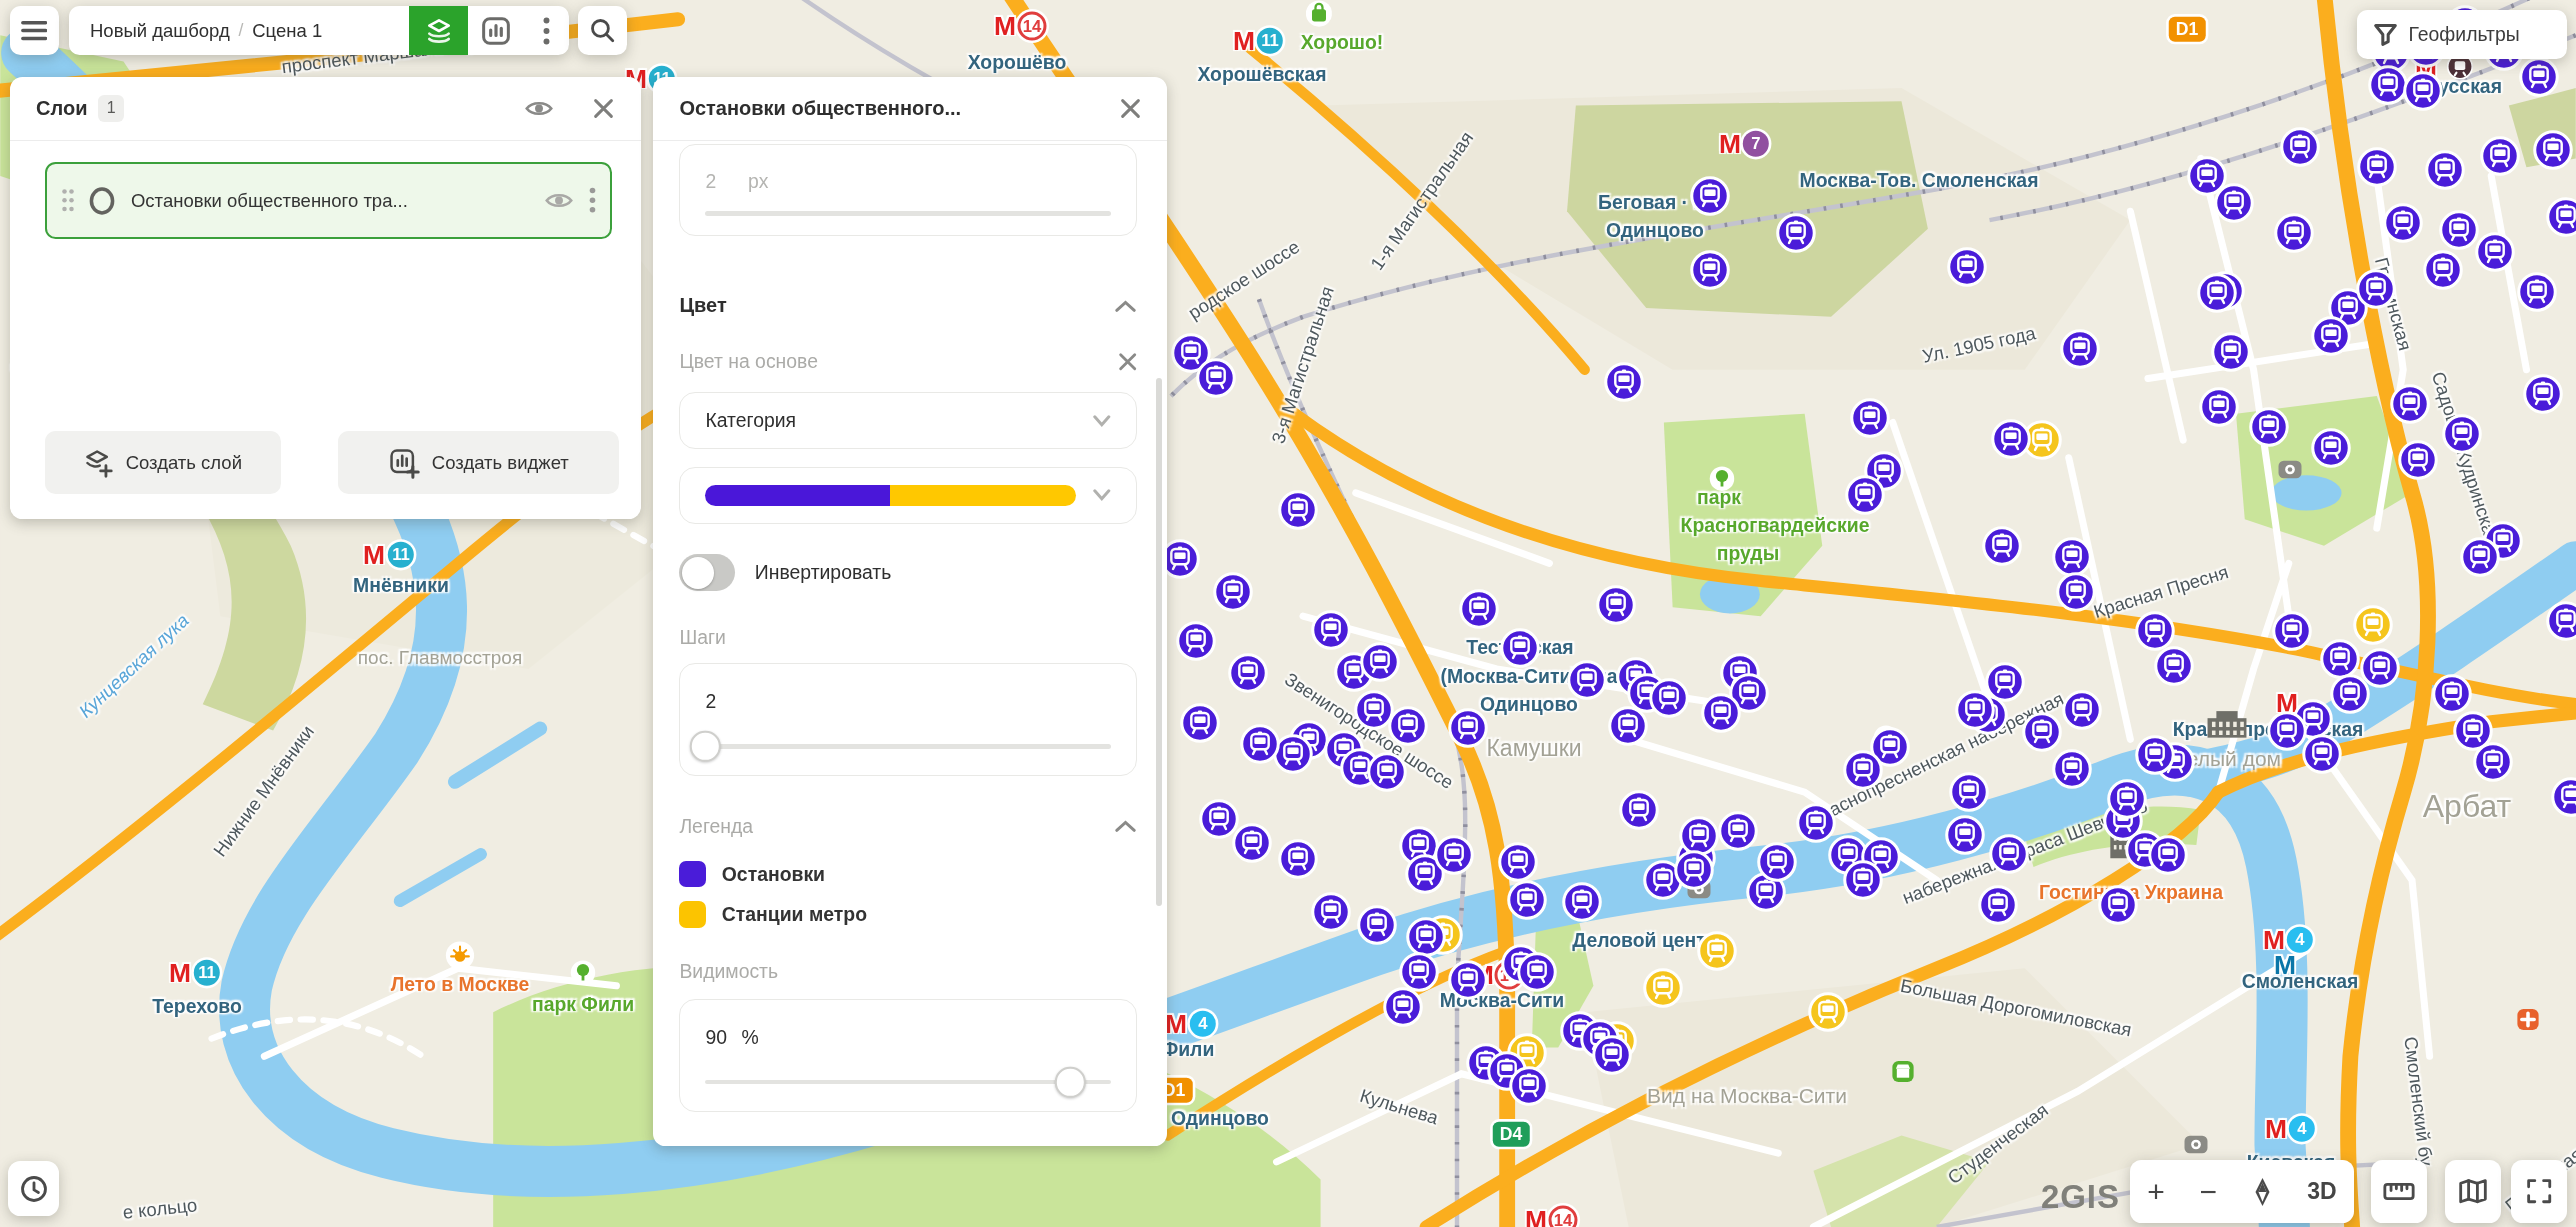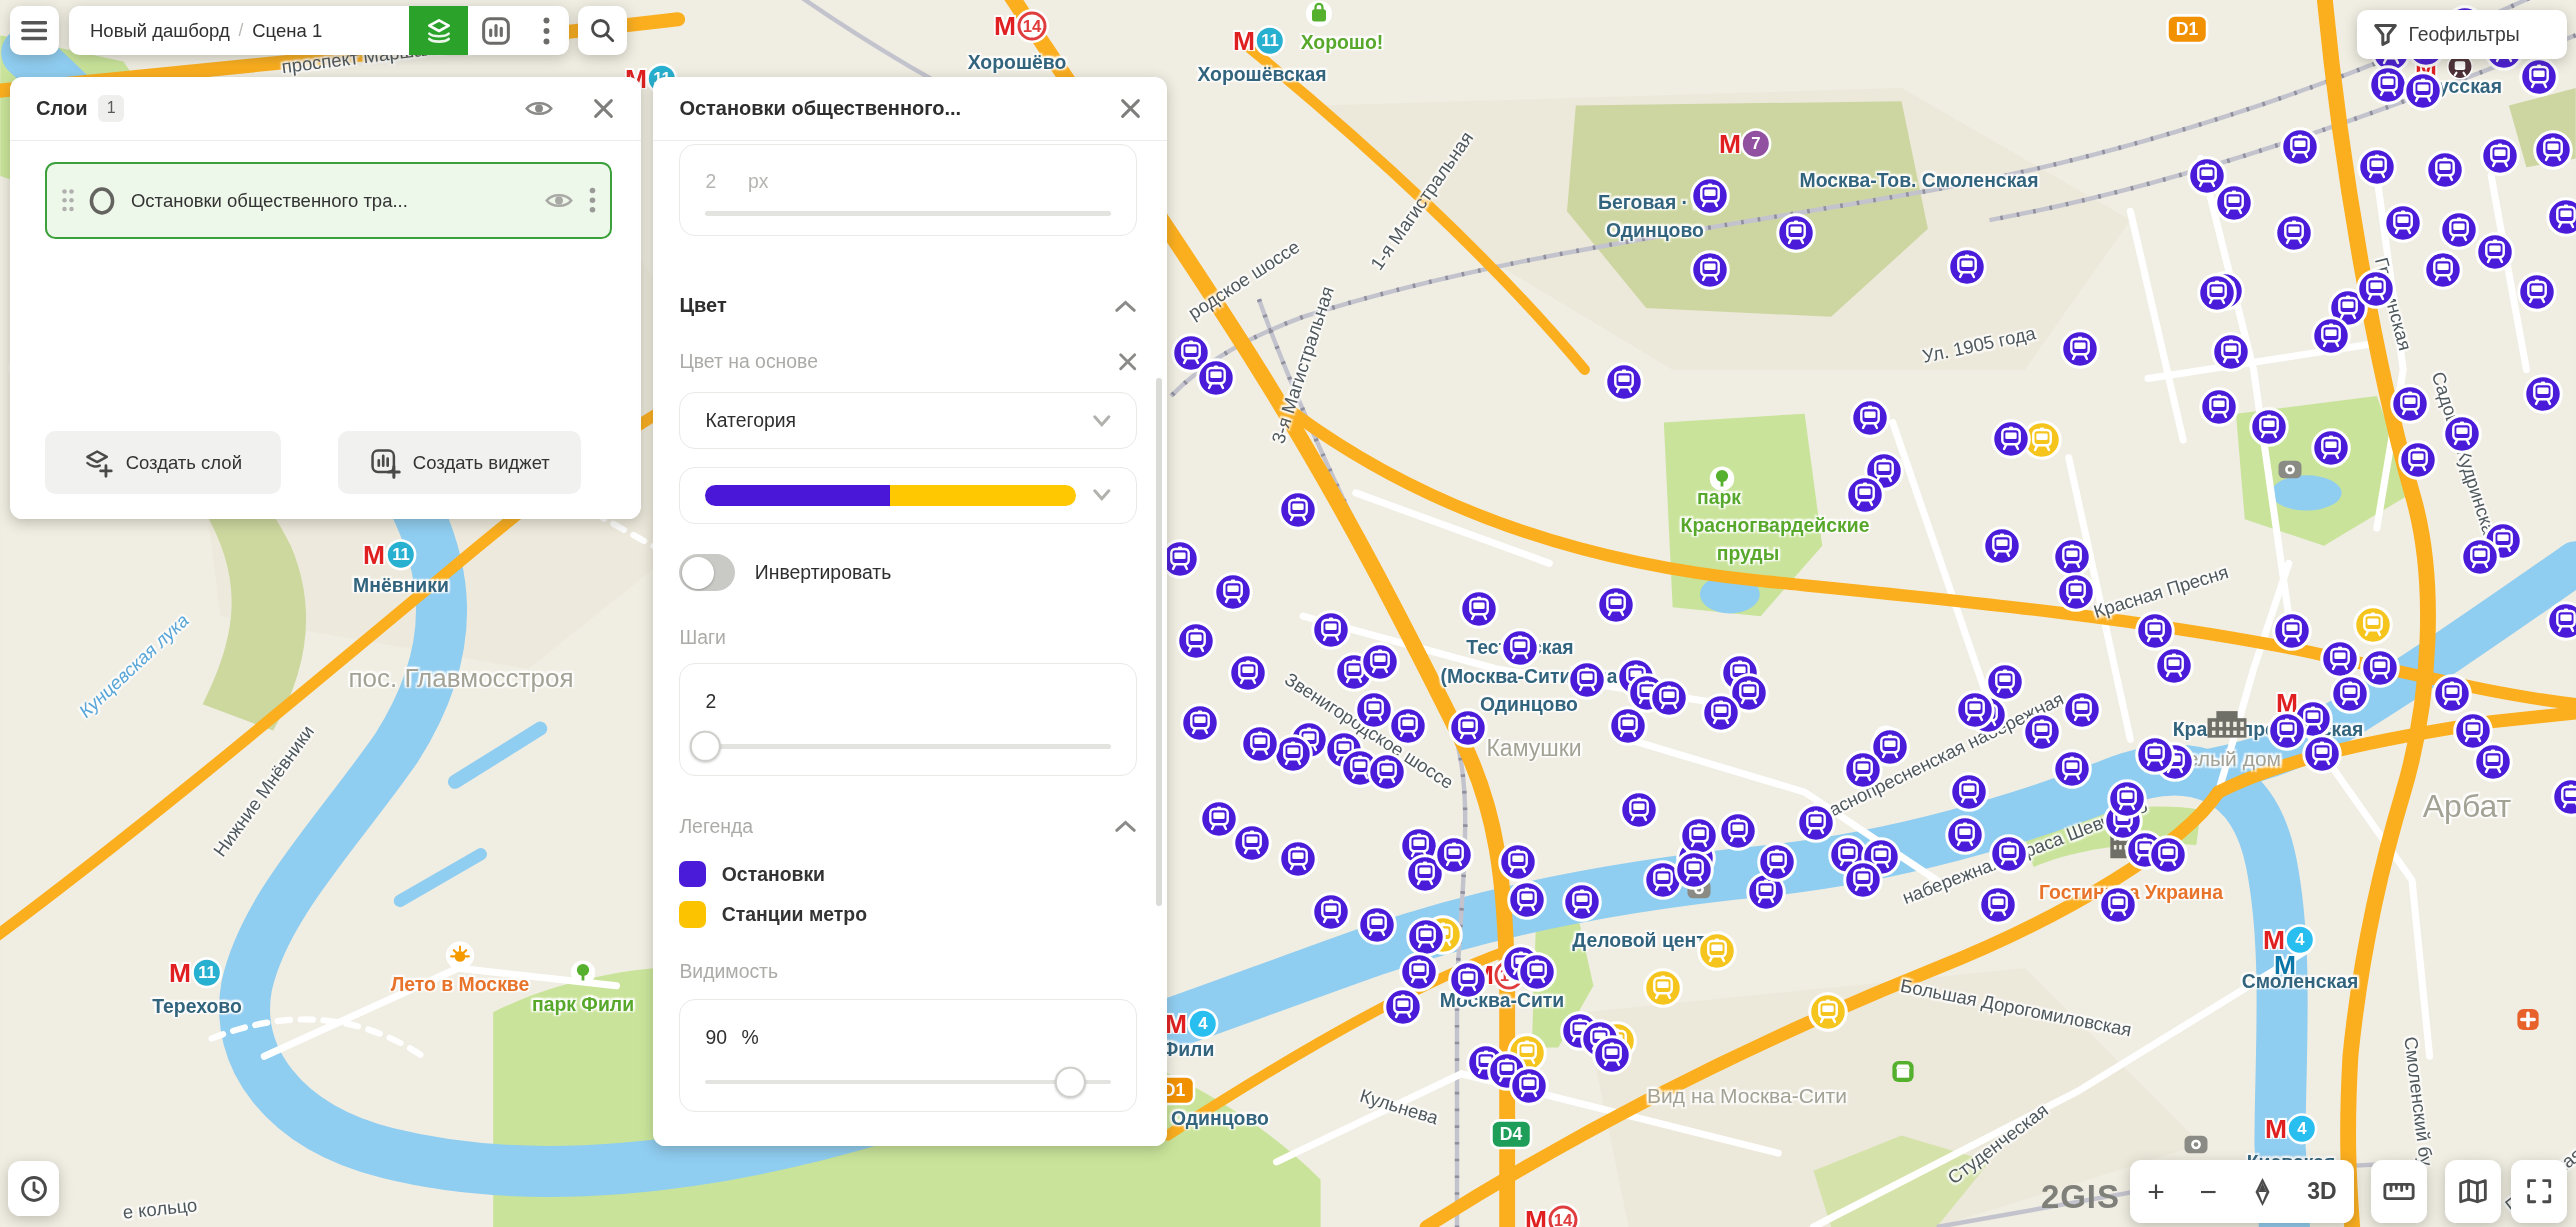--- a/index.html
+++ b/index.html
@@ -174,21 +174,21 @@
       <div class="map-label lbl-street" style="left: 264px; top: 791px; transform: translate(-50%, -50%) rotate(-54deg);">Нижние Мнёвники</div>
       <div class="map-label lbl-street" style="left: 160px; top: 1209px; transform: translate(-50%, -50%) rotate(-6deg);">е кольцо</div>
       <div class="map-label lbl-street" style="left: 2393px; top: 304px; transform: translate(-50%, -50%) rotate(75deg);">Грузинская</div>
       <div class="map-label lbl-street" style="left: 2465px; top: 458px; transform: translate(-50%, -50%) rotate(72deg);">Садовая-Кудринская</div>
       <div class="map-label lbl-street" style="left: 2544px; top: 1180px; transform: translate(-50%, -50%) rotate(-38deg);">Поварская</div>
       <div class="map-label lbl-street" style="left: 1522px; top: 1056px; transform: translate(-50%, -50%) rotate(85deg);">ТТК</div>
       <div class="map-label lbl-river" style="left: 134px; top: 666px; transform: translate(-50%, -50%) rotate(-43deg);">Кунцевская лука</div>
       <div class="map-label lbl-district" style="left: 1534px; top: 748px; transform: translate(-50%, -50%) rotate(0deg); font-size: 23px;">Камушки</div>
       <div class="map-label lbl-district" style="left: 2467px; top: 806px; transform: translate(-50%, -50%) rotate(0deg); font-size: 32px;">Арбат</div>
       <div class="map-label lbl-district" style="left: 49px; top: 364px; transform: translate(-50%, -50%) rotate(0deg); font-size: 21px;">антазий</div>
-      <div class="map-label lbl-district" style="left: 440px; top: 678px; transform: translate(-50%, -50%) rotate(0deg); font-size: 26px; margin-left: 21px;">пос. Главмосстроя</div>
+      <div class="map-label lbl-district" style="left: 440px; top: 658px; transform: translate(-50%, -50%) rotate(0deg); font-size: 19px;">пос. Главмосстроя</div>
       <div class="map-label lbl-district" style="left: 1747px; top: 1096px; transform: translate(-50%, -50%) rotate(0deg); font-size: 21px;">Вид на Москва-Сити</div>
       <div class="map-label lbl-district" style="left: 2227px; top: 759px; transform: translate(-50%, -50%) rotate(0deg); font-size: 21px;">Белый дом</div>
       <div class="map-label lbl-green" style="left: 1342px; top: 42px; transform: translate(-50%, -50%) rotate(0deg);">Хорошо!</div>
       <div class="map-label lbl-green" style="left: 583px; top: 1004px; transform: translate(-50%, -50%) rotate(0deg);">парк Фили</div>
       <div class="map-label lbl-green" style="left: 1719px; top: 497px; transform: translate(-50%, -50%) rotate(0deg);">парк</div>
       <div class="map-label lbl-green" style="left: 1775px; top: 525px; transform: translate(-50%, -50%) rotate(0deg);">Красногвардейские</div>
       <div class="map-label lbl-green" style="left: 1748px; top: 553px; transform: translate(-50%, -50%) rotate(0deg);">пруды</div>
       <div class="map-label lbl-orange" style="left: 460px; top: 984px; transform: translate(-50%, -50%) rotate(0deg);">Лето в Москве</div>
       <div class="map-label lbl-orange" style="left: 2131px; top: 892px; transform: translate(-50%, -50%) rotate(0deg);">Гостиница Украина</div>
       <div class="map-label lbl-station" style="left: 1017px; top: 62px; transform: translate(-50%, -50%) rotate(0deg);">Хорошёво</div>
@@ -1538,21 +1538,21 @@
       </svg>
     </div>
     <div class="ghost-btn" style="left:35px;width:236px;">
       <svg width="30" height="30" viewBox="0 0 34 34">
         <path d="M16 4 L27 10 L16 16 L5 10 Z" fill="none" stroke="#4a4a48" stroke-width="2.8" stroke-linejoin="round"></path>
         <path d="M5 17 C9 21 15 22 19 20" fill="none" stroke="#4a4a48" stroke-width="2.8" stroke-linecap="round"></path>
         <path d="M26 20 L26 32 M20 26 L32 26" stroke="#4a4a48" stroke-width="3.2" stroke-linecap="round"></path>
       </svg>
       <span>Создать слой</span>
     </div>
-    <div class="ghost-btn" style="left:328px;width:243px;">
+    <div class="ghost-btn" style="left:328px;width:281px;">
       <svg width="32" height="32" viewBox="0 0 36 36">
         <rect x="4" y="4" width="24" height="24" rx="6" fill="none" stroke="#4a4a48" stroke-width="2.8"></rect>
         <path d="M11 21 L11 15 M16 21 L16 10 M21 21 L21 13" stroke="#4a4a48" stroke-width="3" stroke-linecap="round"></path>
         <path d="M28 22 L28 34 M22 28 L34 28" stroke="#4a4a48" stroke-width="3.4" stroke-linecap="round"></path>
       </svg>
       <span>Создать виджет</span>
     </div>
   </div>
 
   <div class="card" id="settings-panel">

